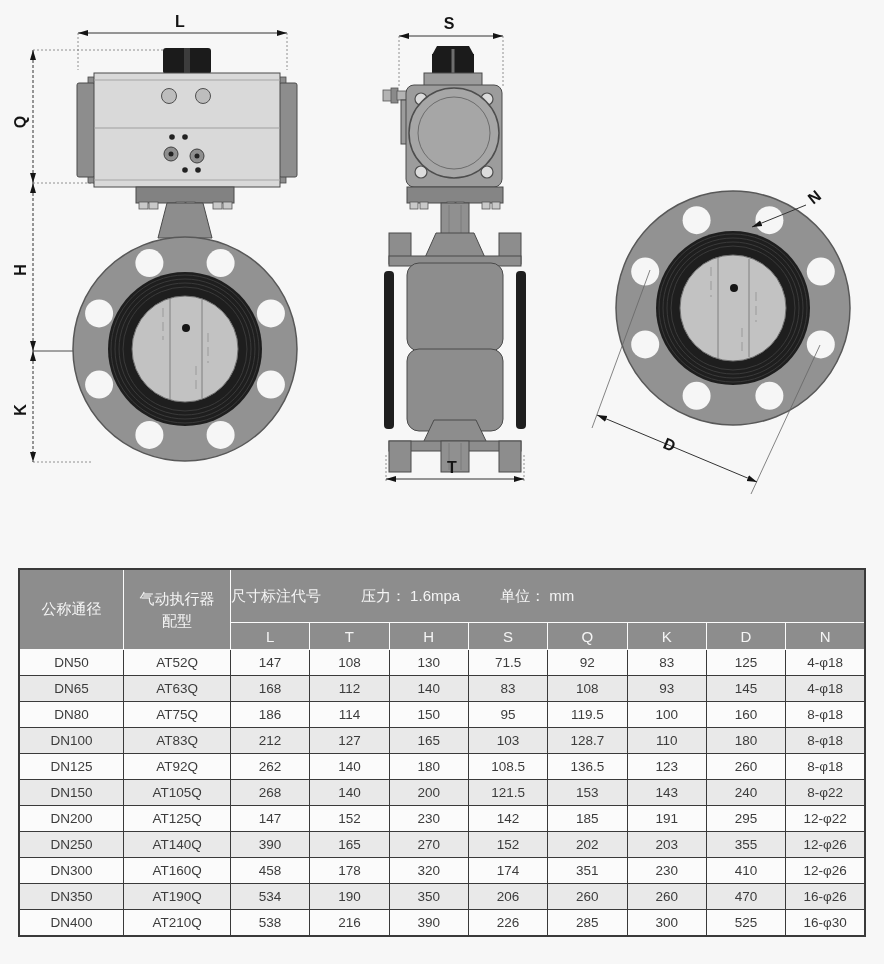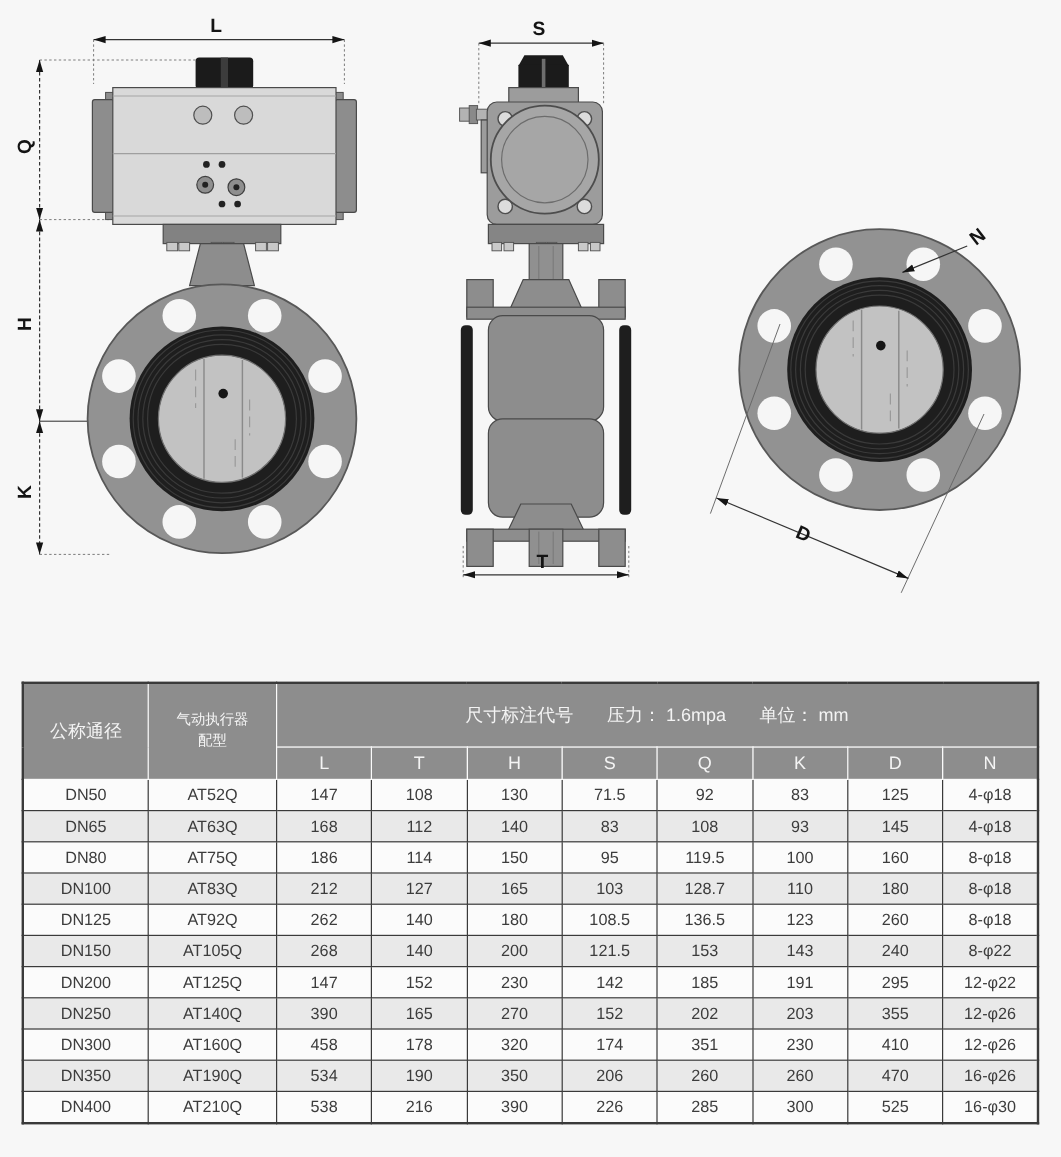--- a/index.html
+++ b/index.html
@@ -15,24 +15,24 @@
   table.dim-table{
     width:848px;margin:8px 18px 0 18px;
     border-collapse:collapse;table-layout:fixed;
     border:2px solid #3a3a3a;
   }
   table.dim-table thead th{
     background:#8d8d8d;color:#f4f4f4;font-weight:normal;
     border:1px solid #fbfbfb;padding:0;
   }
   th.col-dn{width:12.2%;font-size:15px;}
-  th.col-act{width:12.5%;font-size:12px;line-height:1.45;font-family:Liberation Mono, monospace;}
+  th.col-act{width:12.5%;font-size:15px;line-height:1.45;}
   tr.band-row th{height:52px;}
   tr.sub-row th{height:26px;font-size:15px;color:#efefef;}
-  .span-head{display:flex;justify-content:center;align-items:center;gap:28px;font-size:15px;}
+  .span-head{display:flex;justify-content:flex-start;align-items:center;gap:40px;font-size:15px;}
   table.dim-table tbody td{
     border:1px solid #3a3a3a;text-align:center;vertical-align:middle;
     font-size:13.5px;color:#3c3c3c;height:25px;padding:0;
     background:#fbfbfb;
   }
   table.dim-table tbody tr:nth-child(even) td{background:#e9e9e9;}
 </style>
 </head>
 <body>
 

